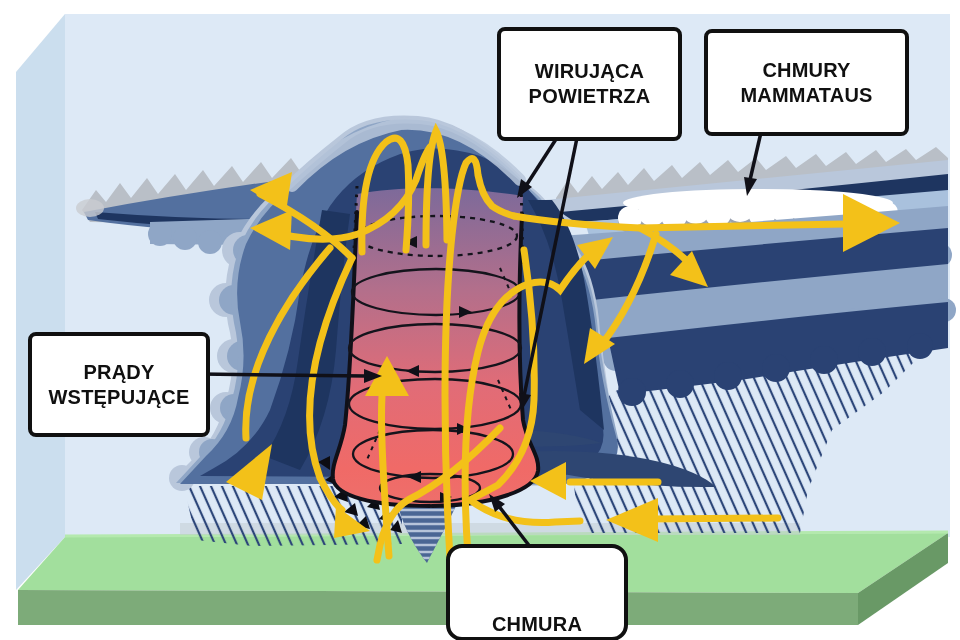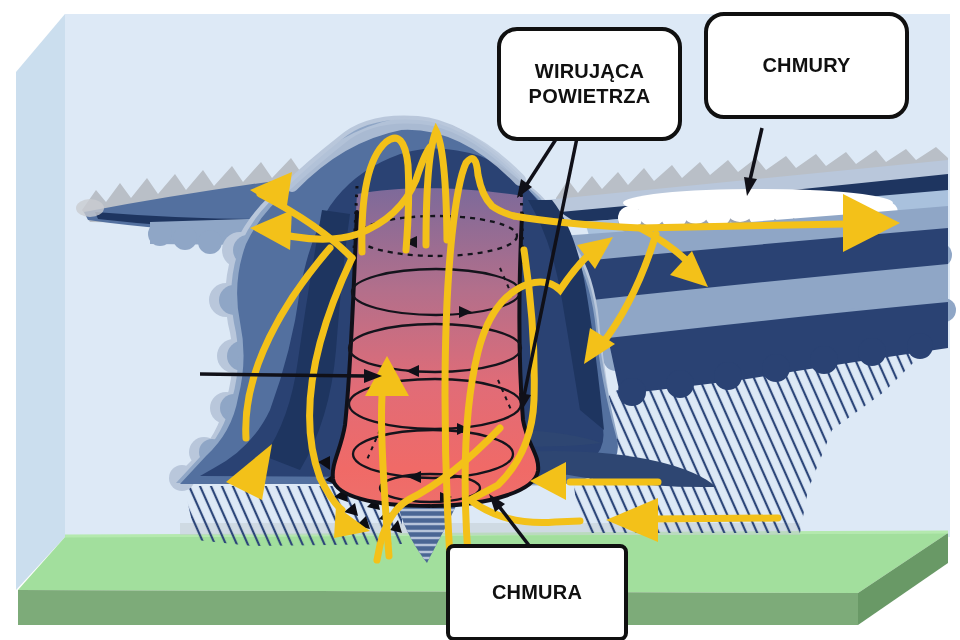--- a/index.html
+++ b/index.html
@@ -17,21 +17,21 @@
   .cdarker{fill:var(--cloud-darker,#1e3560)}
   .clight{fill:var(--cloud-light,#8fa6c6)}
   .cpale{fill:var(--cloud-pale,#b9c7db)}
   .cspike{fill:var(--cloud-spike,#b9bfc7)}
   .mamback{fill:var(--mammatus-back,#a9c1dd)}
   .yl{fill:none;stroke:var(--arrow-yellow,#f3c119);stroke-width:7;stroke-linecap:round}
   .ylf{fill:var(--arrow-yellow,#f3c119)}
   .blkline{fill:none;stroke:#101018;stroke-width:3.5}
   .blkf{fill:#101018}
   .spin{fill:none;stroke:#14141c;stroke-width:2.3}
-  .callout{position:absolute;background:#fff;border:4px solid #101010;border-radius:20px;
+  .callout{position:absolute;background:#fff;border:4px solid #101010;border-radius:8px;
            display:flex;flex-direction:column;align-items:center;justify-content:center;
            font-weight:700;font-size:20px;line-height:1.24;text-align:center;color:#101010;
            letter-spacing:.2px;z-index:5;}
 </style>
 </head>
 <body>
 
 <div id="stage">
 <svg width="960" height="640" viewBox="0 0 960 640">
   <defs>
@@ -325,19 +325,24 @@
     <polygon class="blkf" points="382,376 364,369 364,383"></polygon>
     <line class="blkline" x1="531" y1="548" x2="498" y2="505"></line>
     <polygon class="blkf" points="489,494 495,512 505,504"></polygon>
   </g>
 </svg>
 
 <div class="callout" style="left:497px;top:27px;width:177px;height:106px;">
   <div>WIRUJĄCA</div>
   <div>POWIETRZA</div>
 </div>
-<div class="callout" style="left:704px;top:12px;width:197px;height:99px;align-items:center;">
+<div class="callout" style="left:704px;top:29px;width:197px;height:99px;align-items:center;">
   <div>CHMURY</div>
-</div>
-<div class="callout" style="left:446px;top:544px;width:174px;height:89px;border-radius:8px;">
+  <div>MAMMATAUS</div>
+</div>
+<div class="callout" style="left:28px;top:332px;width:174px;height:97px;">
+  <div>PRĄDY</div>
+  <div>WSTĘPUJĄCE</div>
+</div>
+<div class="callout" style="left:446px;top:544px;width:174px;height:89px;border-radius:16px;justify-content:flex-end;">
   <div>CHMURA</div>
 </div>
 </div>
 
 </body></html>

